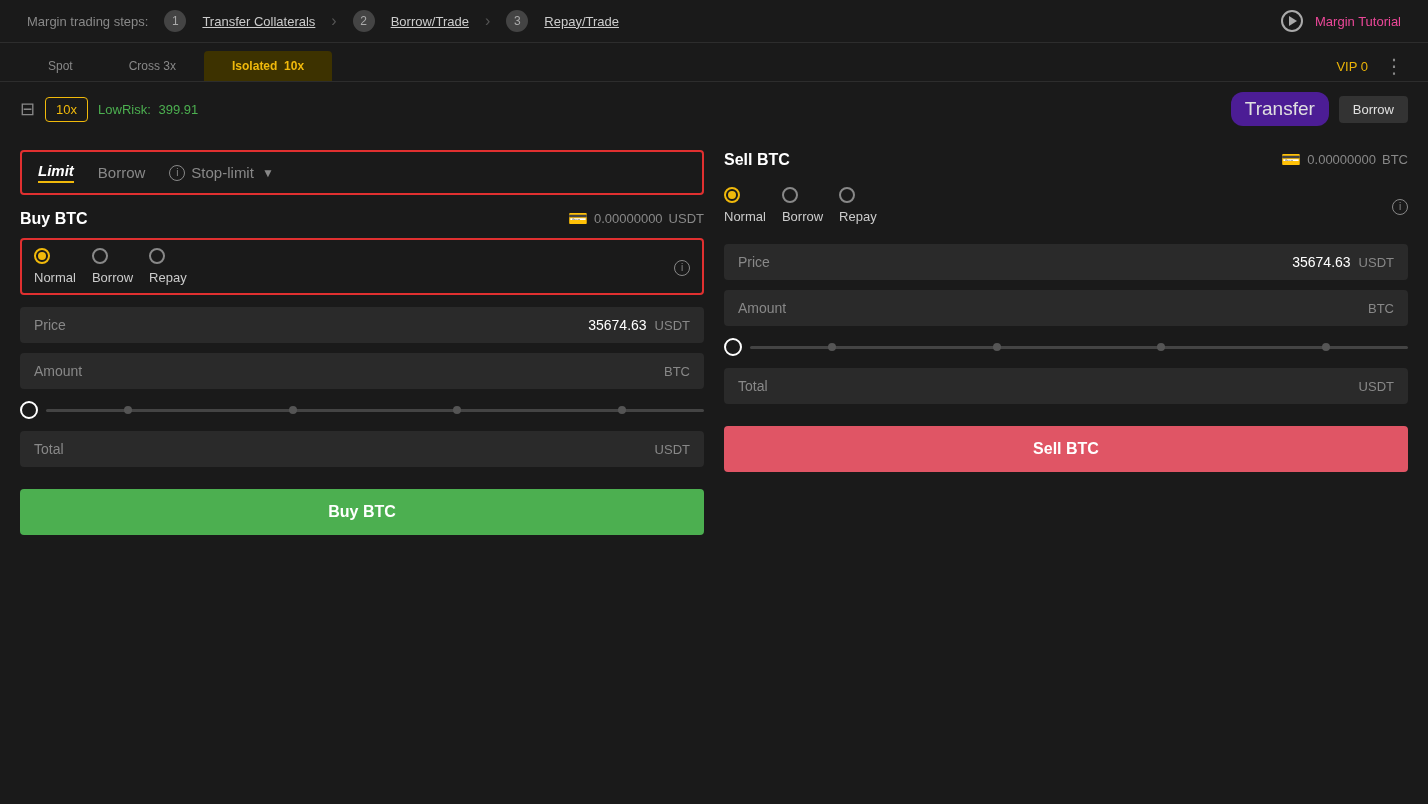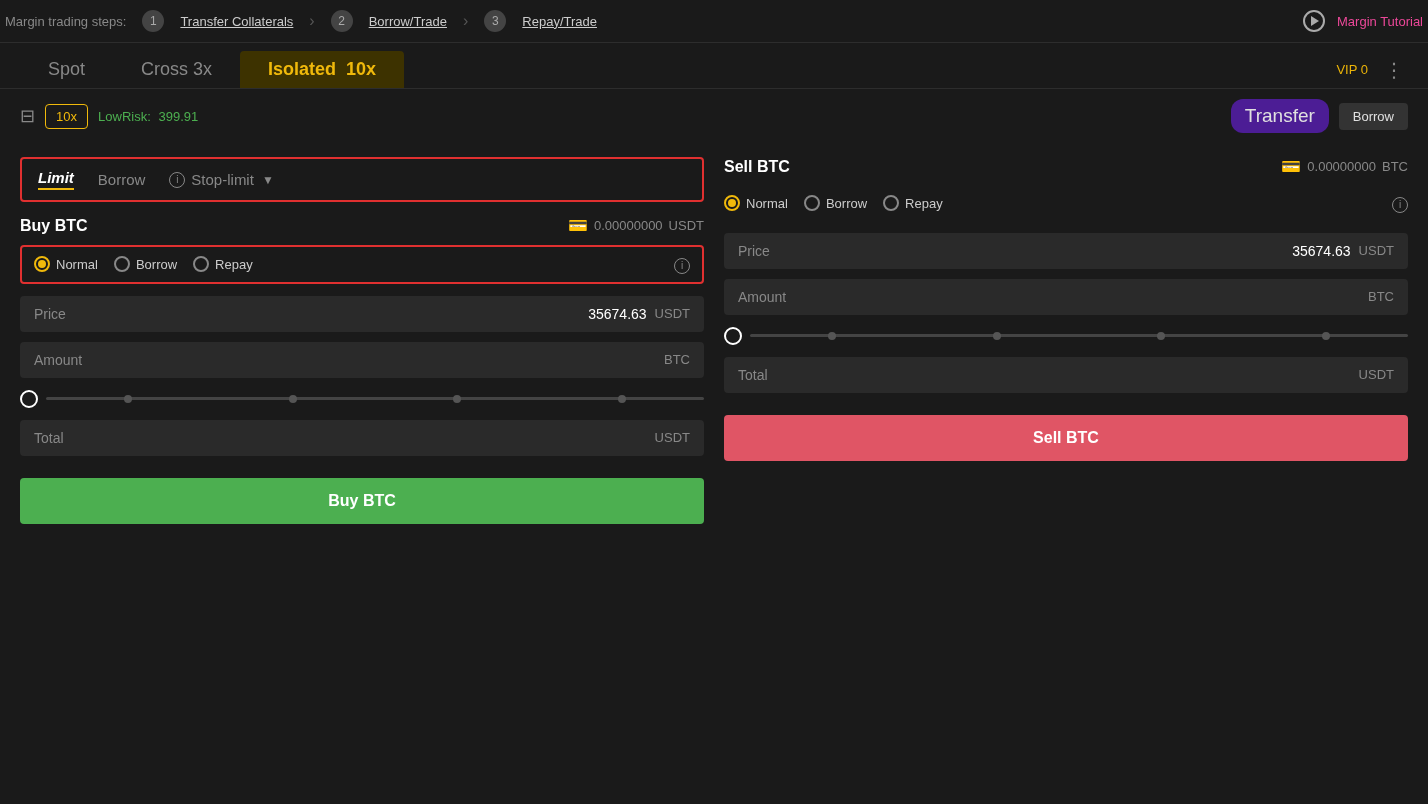--- a/index.html
+++ b/index.html
@@ -10,21 +10,21 @@
       width: 1428px;
       min-height: 804px;
       overflow: hidden;
     }
 
     
     .top-nav {
       background-color: #1a1a1a;
       display: flex;
       align-items: center;
-      padding: 10px 5px;
+      padding: 10px 27px;
       border-bottom: 1px solid #2d2d2d;
       gap: 16px;
       font-size: 13px;
       color: #888;
     }
     .top-nav .label { color: #888; }
     .step-num {
       background-color: #444;
       color: #aaa;
       border-radius: 50%;
@@ -68,21 +68,21 @@
     
     .tab-bar {
       display: flex;
       align-items: center;
       padding: 8px 20px 0;
       background: #1a1a1a;
       border-bottom: 1px solid #2d2d2d;
     }
     .tab {
       padding: 8px 28px;
-      font-size: 18px;
+      font-size: 12px;
       color: #888;
       cursor: pointer;
       border-radius: 4px 4px 0 0;
       background: transparent;
     }
     .tab.active-isolated {
       background: #3d3200;
       color: #f0b90b;
       font-weight: bold;
     }
@@ -222,25 +222,26 @@
     }
     .radio-row-plain {
       display: flex;
       align-items: center;
       gap: 16px;
       margin-bottom: 12px;
       padding: 8px 0;
     }
     .radio-option {
       display: flex;
-      align-items: flex-end;
+      align-items: flex-start;
       gap: 6px;
       font-size: 13px;
       color: #ccc;
       cursor: pointer;
+      flex-direction: column;
     }
     .radio-circle {
       width: 16px; height: 16px;
       border: 2px solid #888;
       border-radius: 50%;
       display: flex; align-items: center; justify-content: center;
     }
     .radio-circle.selected {
       border-color: #f0b90b;
     }

